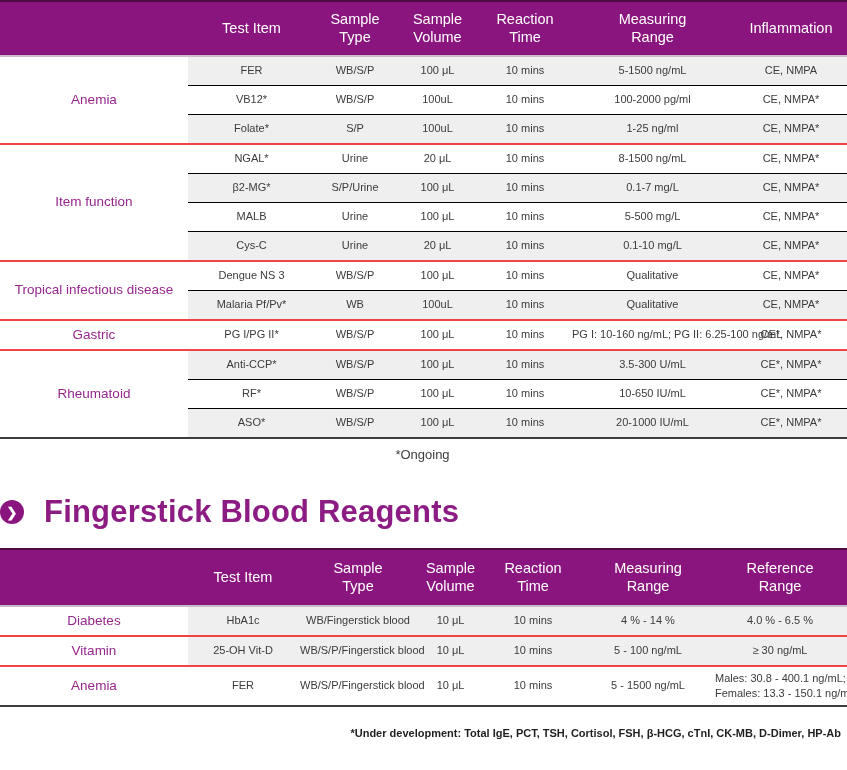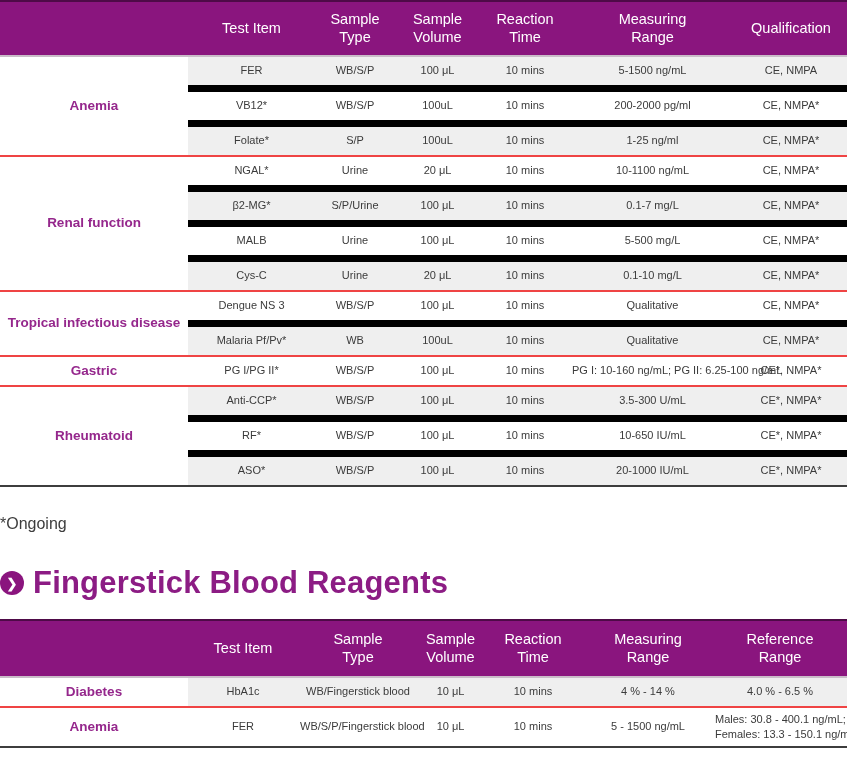--- a/index.html
+++ b/index.html
@@ -10,37 +10,37 @@
   table.spec thead th{
     background:#8A157E;color:#FFFFFF;font-weight:400;font-size:14.5px;line-height:1.22;
     text-align:center;vertical-align:middle;padding:0;white-space:pre;
     border-top:2px solid #4E0A47;border-bottom:2px solid #C9BCC8;height:53px;
   }
   table.spec tbody td{
     font-size:11px;color:#3B3B3B;text-align:center;vertical-align:middle;
     height:28px;padding:0 2px;white-space:pre;line-height:1.4;overflow:visible;
   }
   table.spec td.category{
-    color:#95278C;font-weight:700;font-size:13.5px;background:#fff;
+    color:#95278C;font-weight:400;font-size:13.5px;background:#fff;
   }
   table.spec td.data.g{background:#EFEFEF;}
-  table.spec tr.row-div td.data{border-top:7px solid #000000;margin-top:13px;}
+  table.spec tr.row-div td.data{border-top:1px solid #000000;margin-top:13px;}
   table.spec tr.group-div td{border-top:2px solid #ef4444;}
   #table-bottom thead th{height:55px;}
   #table-bottom tbody tr:last-child td{height:38px;}
 
-  .ongoing{width:845px;text-align:left;font-size:16px;color:#3D3D3D;padding:28px 2px 0 0;}
+  .ongoing{width:845px;text-align:center;font-size:13px;color:#3D3D3D;padding:8px 2px 0 0;}
 
   .section-head{display:flex;align-items:center;gap:9px;margin:30px 0 16px 0;height:40px;}
   .chev-circle{
     width:24px;height:24px;border-radius:50%;background:#8A157E;flex:0 0 24px;
     display:flex;align-items:center;justify-content:center;
     color:#fff;font-size:13px;font-weight:700;line-height:1;
   }
-  .section-title{font-size:31px;font-weight:700;color:#8C1C84;margin:0;letter-spacing:0.2px;}
+  .section-title{font-size:31px;font-weight:700;color:#8C1C84;margin:11px;letter-spacing:0.2px;}
 
   .underdev{width:841px;text-align:right;font-size:11px;font-weight:700;color:#1F1F1F;padding:20px 6px 0 0;}
 </style>
 </head>
 <body>
 
 <div class="page">
 
   <table class="spec" id="table-top">
       <colgroup>
@@ -57,56 +57,56 @@
           <th></th>
           <th>Test Item</th>
           <th>Sample
 Type</th>
           <th>Sample
 Volume</th>
           <th>Reaction
 Time</th>
           <th>Measuring
 Range</th>
-          <th>Qualification</th>
+          <th>Inflammation</th>
         </tr>
       </thead>
       <tbody>
         <tr>
           <td class="category" rowspan="3">Anemia</td>
           <td class="data g">FER</td>
           <td class="data g">WB/S/P</td>
           <td class="data g">100 μL</td>
           <td class="data g">10 mins</td>
           <td class="data g">5-1500 ng/mL</td>
           <td class="data g">CE, NMPA</td>
         </tr>
         <tr class="row-div">
           <td class="data">VB12*</td>
           <td class="data">WB/S/P</td>
           <td class="data">100uL</td>
           <td class="data">10 mins</td>
-          <td class="data">200-2000 pg/ml</td>
+          <td class="data">100-2000 pg/ml</td>
           <td class="data">CE, NMPA*</td>
         </tr>
         <tr class="row-div">
           <td class="data g">Folate*</td>
           <td class="data g">S/P</td>
           <td class="data g">100uL</td>
           <td class="data g">10 mins</td>
           <td class="data g">1-25 ng/ml</td>
           <td class="data g">CE, NMPA*</td>
         </tr>
         <tr class="group-div">
-          <td class="category" rowspan="4">Renal function</td>
+          <td class="category" rowspan="4">Item function</td>
           <td class="data">NGAL*</td>
           <td class="data">Urine</td>
           <td class="data">20 μL</td>
           <td class="data">10 mins</td>
-          <td class="data">10-1100 ng/mL</td>
+          <td class="data">8-1500 ng/mL</td>
           <td class="data">CE, NMPA*</td>
         </tr>
         <tr class="row-div">
           <td class="data g">β2-MG*</td>
           <td class="data g">S/P/Urine</td>
           <td class="data g">100 μL</td>
           <td class="data g">10 mins</td>
           <td class="data g">0.1-7 mg/L</td>
           <td class="data g">CE, NMPA*</td>
         </tr>
@@ -217,26 +217,36 @@
         <tr>
           <td class="category" rowspan="1">Diabetes</td>
           <td class="data g">HbA1c</td>
           <td class="data g">WB/Fingerstick blood</td>
           <td class="data g">10 μL</td>
           <td class="data g">10 mins</td>
           <td class="data g">4 % - 14 %</td>
           <td class="data g">4.0 % - 6.5 %</td>
         </tr>
         <tr class="group-div">
+          <td class="category" rowspan="1">Vitamin</td>
+          <td class="data g">25-OH Vit-D</td>
+          <td class="data g">WB/S/P/Fingerstick blood</td>
+          <td class="data g">10 μL</td>
+          <td class="data g">10 mins</td>
+          <td class="data g">5 - 100 ng/mL</td>
+          <td class="data g">≥ 30 ng/mL</td>
+        </tr>
+        <tr class="group-div">
           <td class="category" rowspan="1">Anemia</td>
           <td class="data">FER</td>
           <td class="data">WB/S/P/Fingerstick blood</td>
           <td class="data">10 μL</td>
           <td class="data">10 mins</td>
           <td class="data">5 - 1500 ng/mL</td>
           <td class="data">Males: 30.8 - 400.1 ng/mL;
 Females: 13.3 - 150.1 ng/mL</td>
         </tr>
       </tbody>
     </table>
 
+  <div class="underdev">*Under development: Total IgE, PCT, TSH, Cortisol, FSH, β-HCG, cTnI, CK-MB, D-Dimer, HP-Ab</div>
 
 </div>
 
 </body></html>

